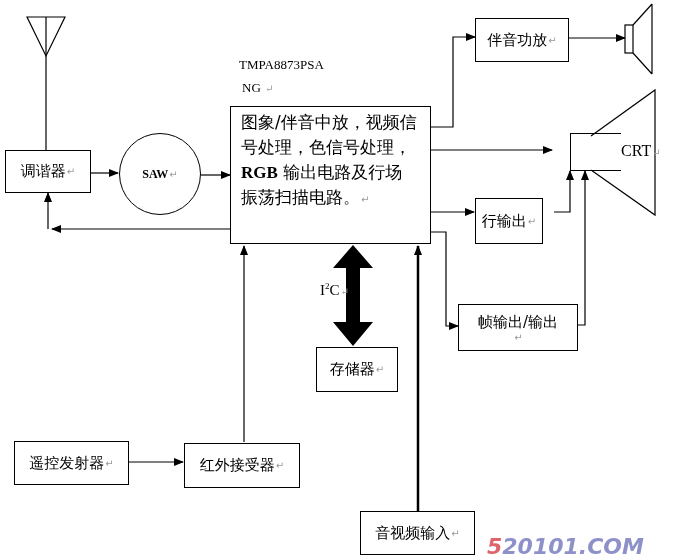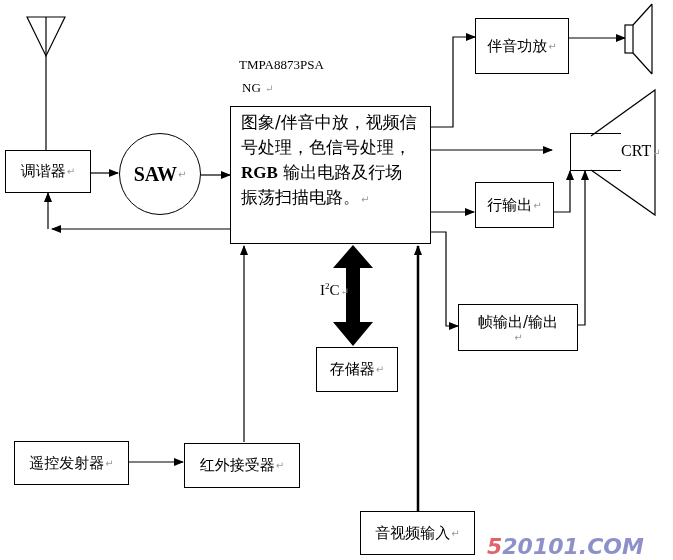--- a/index.html
+++ b/index.html
@@ -81,34 +81,34 @@
       <div><span>振荡扫描电路。</span><span class="mark">↵</span></div>
     </div>
   </div>
 
   <div class="box" style="left:5px; top:150px; width:86px; height:43px;">
     <span>调谐器</span>
       <span class="mark">↵</span>
   </div>
 
   <div class="box" style="left:119px; top:133px; width:82px; height:82px; border-radius:50%;">
-    <b class="serif" style="font-size:20px;">SAW</b>
+    <b class="serif" style="font-size:12px;">SAW</b>
       <span class="mark">↵</span>
   </div>
 
-  <div class="box" style="left:475px; top:18px; width:94px; height:56px;">
+  <div class="box" style="left:475px; top:18px; width:94px; height:44px;">
     <span>伴音功放</span>
       <span class="mark">↵</span>
   </div>
 
   <div class="box" style="left:530px; top:133px; width:39px; height:38px; border-right:none; justify-content:flex-start; padding-left:50px; overflow:visible; background:transparent;margin-left:40px;">
     <span class="serif" style="font-size:16px; position:absolute; left:50px; top:8px; white-space:nowrap;"><span>CRT</span><span class="mark">↵</span></span>
   </div>
 
-  <div class="box" style="left:475px; top:182px; width:79px; height:46px;">
+  <div class="box" style="left:475px; top:198px; width:68px; height:46px;">
     <span>行输出</span>
       <span class="mark">↵</span>
   </div>
 
   <div class="box" style="left:458px; top:304px; width:120px; height:47px;flex-direction:column;">
     <span>帧输出/输出</span>
       <span class="mark">↵</span>
   </div>
 
   <div class="lbl" style="left:300px; top:281px; font-size:15px;margin-left:20px;"><span>I</span><sup style="font-size:9px;">2</sup><span>C</span><span class="mark">↵</span></div>

